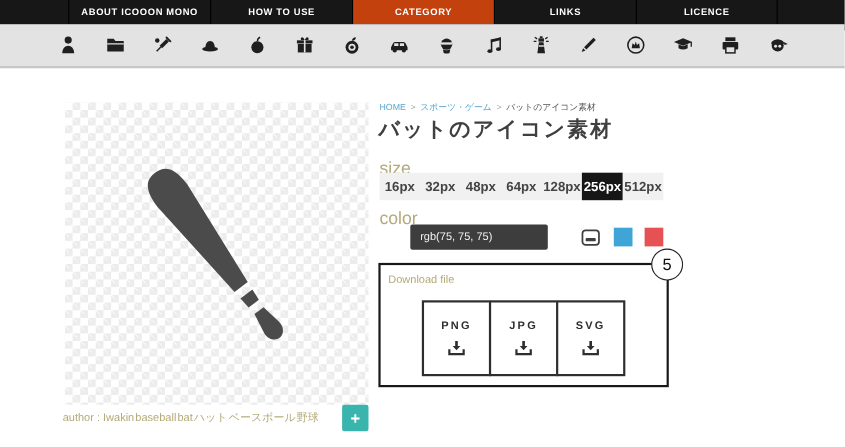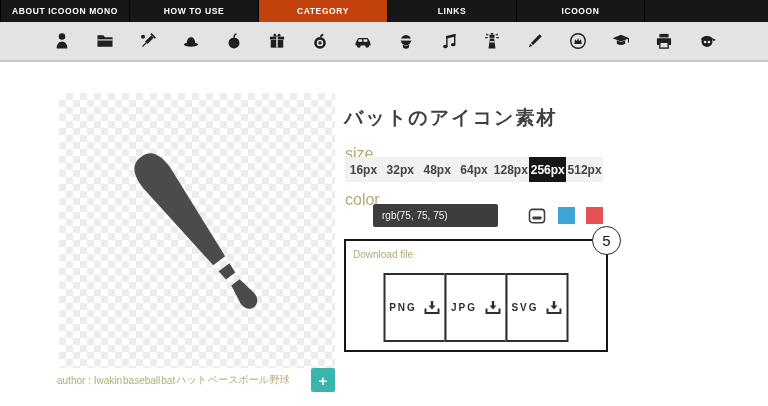--- a/index.html
+++ b/index.html
@@ -2,21 +2,21 @@
 <html><head>
 <meta charset="utf-8">
 <style>
   * { margin:0; padding:0; box-sizing:border-box; }
   html,body { width:768px; height:406px; overflow:hidden; background:#fff;
     font-family:"Liberation Sans", sans-serif; }
   .stage { position:relative; width:768px; height:406px; background:#fff; }
 
   
   .nav { position:absolute; left:0; top:0; width:768px; height:28px;
-    background:#171717; display:flex; }
+    background:#171717; display:flex; padding-left:62px; }
   .nav-tab { width:129px; height:22px; display:flex; align-items:center; justify-content:center;
     color:#fff; font-size:8.5px; font-weight:bold; letter-spacing:.6px;
     border-left:1px solid #000; cursor:pointer; }
   .nav-tab:last-child { border-right:1px solid #000; }
   .nav-tab.active { background:#c2410c; }
 
   
   .iconbar { position:absolute; left:0; top:22px; width:768px; height:40px;
     background:#e3e3e3; border-bottom:2px solid #c7c7c7;
     display:flex; align-items:center; justify-content:center; gap:23px; }
@@ -67,40 +67,40 @@
   .swatch { width:17px; height:17px; margin-left:11px; cursor:pointer; }
   .swatch.blue { background:#3fa5d6; }
   .swatch.red  { background:#e65253; }
 
   
   .dl-box { position:absolute; left:344px; top:239px; width:264px; height:113px;
     border:2px solid #181818; background:#fff; }
   .dl-label { position:absolute; left:7px; top:8px; font-size:10px; color:#b3aa78; }
   .dl-buttons { position:absolute; left:50%; transform:translateX(-50%); top:32px; display:flex; }
   .dl-btn { width:63px; height:69px; border:2px solid #2e2e2e; margin-left:-2px; background:#fff;
-    display:flex; flex-direction:row; align-items:center; justify-content:center; gap:7px;
+    display:flex; flex-direction:column; align-items:center; justify-content:center; gap:7px;
     cursor:pointer; }
   .dl-btn:first-child { margin-left:0; }
   .dl-btn-label { font-size:10px; font-weight:bold; letter-spacing:2px; color:#2e2e2e; }
   .annotation-circle { position:absolute; top:-15px; right:-15px; width:29px; height:29px;
     background:#fff; border:1.6px solid #222; border-radius:50%;
     display:flex; align-items:center; justify-content:center;
     font-size:15px; color:#111; z-index:3; }
 </style>
 </head>
 <body>
 
 <div class="stage">
 
   <div class="nav">
     <div class="nav-tab">ABOUT ICOOON MONO</div>
     <div class="nav-tab">HOW TO USE</div>
     <div class="nav-tab active">CATEGORY</div>
     <div class="nav-tab">LINKS</div>
-    <div class="nav-tab">ICOOON</div>
+    <div class="nav-tab">LICENCE</div>
   </div>
 
   <div class="iconbar">
     <span class="cat-icon">
       <svg viewBox="0 0 24 24" fill="#1f1f1f">
           <circle cx="12" cy="6.5" r="3.9"></circle>
           <path d="M5.5,21c0-5 2.9-8.3 6.5-8.3s6.5,3.3 6.5,8.3z"></path>
         </svg>
     </span>
     <span class="cat-icon">
@@ -234,20 +234,27 @@
   <div class="tags">
     <span class="tag">author : Iwakin</span>
     <span class="tag">baseball</span>
     <span class="tag">bat</span>
     <span class="tag">ハット</span>
     <span class="tag">ベースボール</span>
     <span class="tag">野球</span>
     <span class="add-btn">+</span>
   </div>
 
+  <div class="breadcrumb">
+    <span class="crumb-link">HOME</span>
+    <span class="sep">&gt;</span>
+    <span class="crumb-link">スポーツ・ゲーム</span>
+    <span class="sep">&gt;</span>
+    <span class="crumb-current">バットのアイコン素材</span>
+  </div>
 
   <h1 class="page-title">バットのアイコン素材</h1>
 
   <div class="field-label size-label">size</div>
   <div class="size-row">
     <div class="size-opt">16px</div>
     <div class="size-opt">32px</div>
     <div class="size-opt">48px</div>
     <div class="size-opt">64px</div>
     <div class="size-opt">128px</div>

